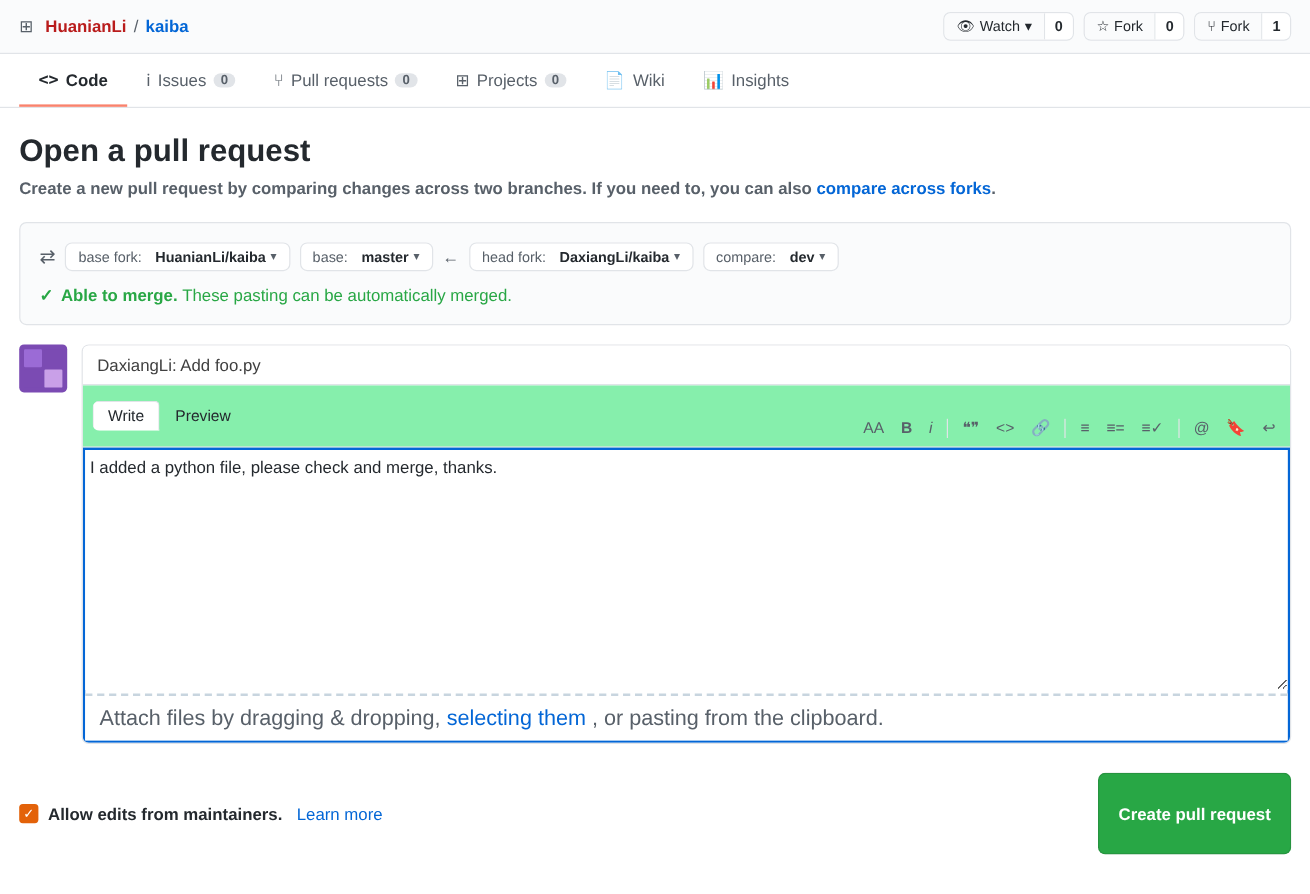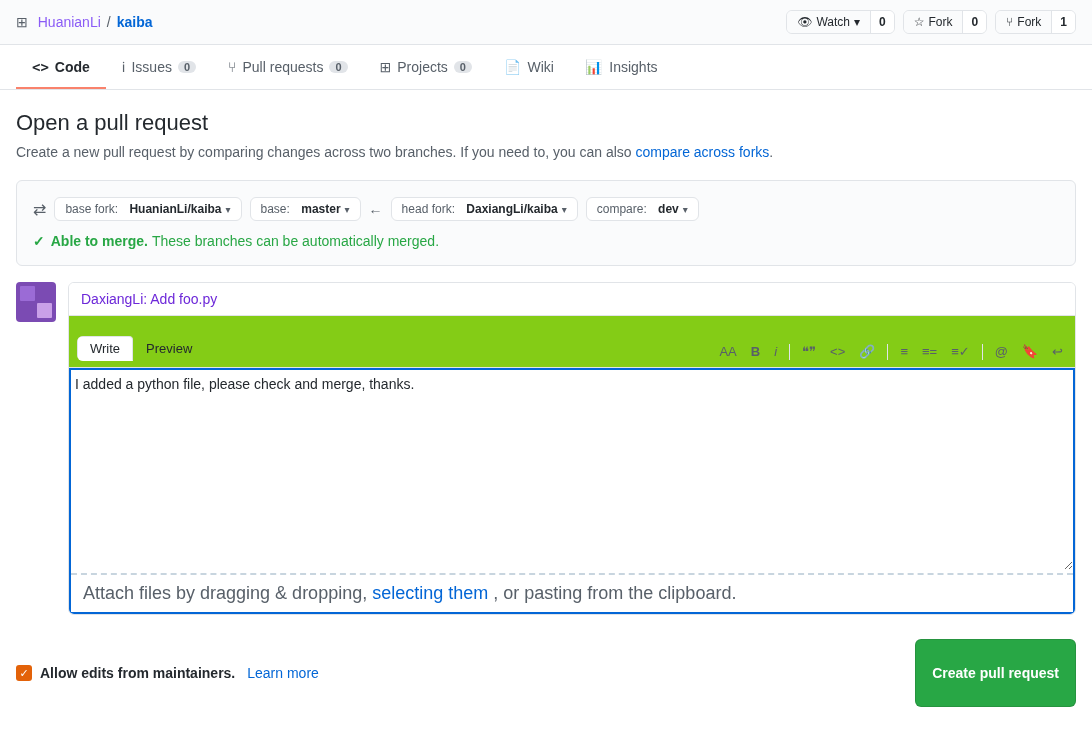--- a/index.html
+++ b/index.html
@@ -8,21 +8,21 @@
     
     .top-header {
       display: flex;
       align-items: center;
       justify-content: space-between;
       padding: 10px 16px;
       border-bottom: 1px solid #e1e4e8;
       background: #fafbfc;
     }
     .repo-title { display: flex; align-items: center; gap: 6px; font-size: 14px; }
-    .repo-title .owner { color: #8b5cf6; font-weight: 400; text-decoration: none; text-align: right; }
+    .repo-title .owner { color: #b91c1c; font-weight: 700; text-decoration: none; text-align: right; }
     .repo-title .slash { color: #586069; }
     .repo-title .repo-name { color: #0366d6; font-weight: 600; text-decoration: none; }
     .repo-icon { color: #586069; margin-right: 4px; }
 
     .header-actions { display: flex; gap: 0; align-items: center; }
     .action-group { display: flex; align-items: center; border: 1px solid #e1e4e8; border-radius: 6px; overflow: hidden; margin-left: 8px; }
     .action-btn {
       display: flex; align-items: center; gap: 4px;
       padding: 4px 10px; font-size: 12px; background: #fafbfc;
       border: none; cursor: pointer; color: #24292e;
@@ -55,22 +55,22 @@
       font-weight: 600;
     }
     .tab-badge {
       background: #e1e4e8; color: #586069;
       border-radius: 20px; padding: 0 6px;
       font-size: 11px; font-weight: 600;
     }
 
     
     .main-content { padding: 20px 16px; }
-    .page-title { font-size: 22px; font-weight: 400; color: #24292e; margin-bottom: 8px; }
-    .page-subtitle { font-size: 14px; color: #586069; margin-bottom: 20px; }
+    .page-title { font-size: 26px; font-weight: 700; color: #24292e; margin-bottom: 8px; }
+    .page-subtitle { font-size: 14px; color: #586069; margin-bottom: 20px; font-weight: bold; }
     .page-subtitle a { color: #0366d6; text-decoration: none; }
 
     
     .branch-selector {
       display: flex; align-items: center; gap: 8px;
       padding: 16px;
       border: 1px solid #e1e4e8; border-radius: 6px;
       background: #fafbfc;
       margin-bottom: 16px;
       flex-wrap: wrap;
@@ -109,30 +109,30 @@
     .avatar-cell:nth-child(3) { background: #7b4bb3; }
     .avatar-cell:nth-child(4) { background: #c9a0e8; }
 
     .pr-form {
       flex: 1;
       border: 1px solid #e1e4e8; border-radius: 6px;
       overflow: hidden;
     }
     .pr-title-input {
       width: 100%; border: none; border-bottom: 1px solid #e1e4e8;
-      padding: 8px 12px; font-size: 14px; color: #6d28d9;
+      padding: 8px 12px; font-size: 14px; color: #404040;
       outline: none; background: #fff;
     }
 
     
     .editor-toolbar {
-      display: flex; align-items: flex-end; gap: 16px;
+      display: flex; align-items: center; gap: 16px;
       padding: 6px 8px;
       border-bottom: 1px solid #e1e4e8;
-      background: #84cc16;
+      background: #86efac;
     }
     .toolbar-tabs { display: flex; border-radius: 6px; overflow: hidden; margin-right: auto; }
     .toolbar-tab {
       padding: 4px 12px; font-size: 13px; cursor: pointer;
       background: transparent; border: 1px solid transparent;
       color: #24292e;
     }
     .toolbar-tab.active {
       background: #fff; border-color: #e1e4e8;
       border-bottom-color: #fff; border-radius: 4px 4px 0 0;
@@ -281,21 +281,21 @@
 
     <div class="branch-dropdown">
       <span class="label">compare:</span>&nbsp;
       <span class="value">dev</span>
       <span class="chevron">▾</span>
     </div>
 
     <div class="merge-status">
       <span class="check">✓</span>
       <span>
-        <strong>Able to merge.</strong>&nbsp;<span>These branches can be automatically merged.</span>
+        <strong>Able to merge.</strong>&nbsp;<span>These pasting can be automatically merged.</span>
       </span>
     </div>
   </div>
 
   <div class="pr-form-container">
     <div class="avatar">
       <div class="avatar-cell"></div>
       <div class="avatar-cell"></div>
       <div class="avatar-cell"></div>
       <div class="avatar-cell"></div>

